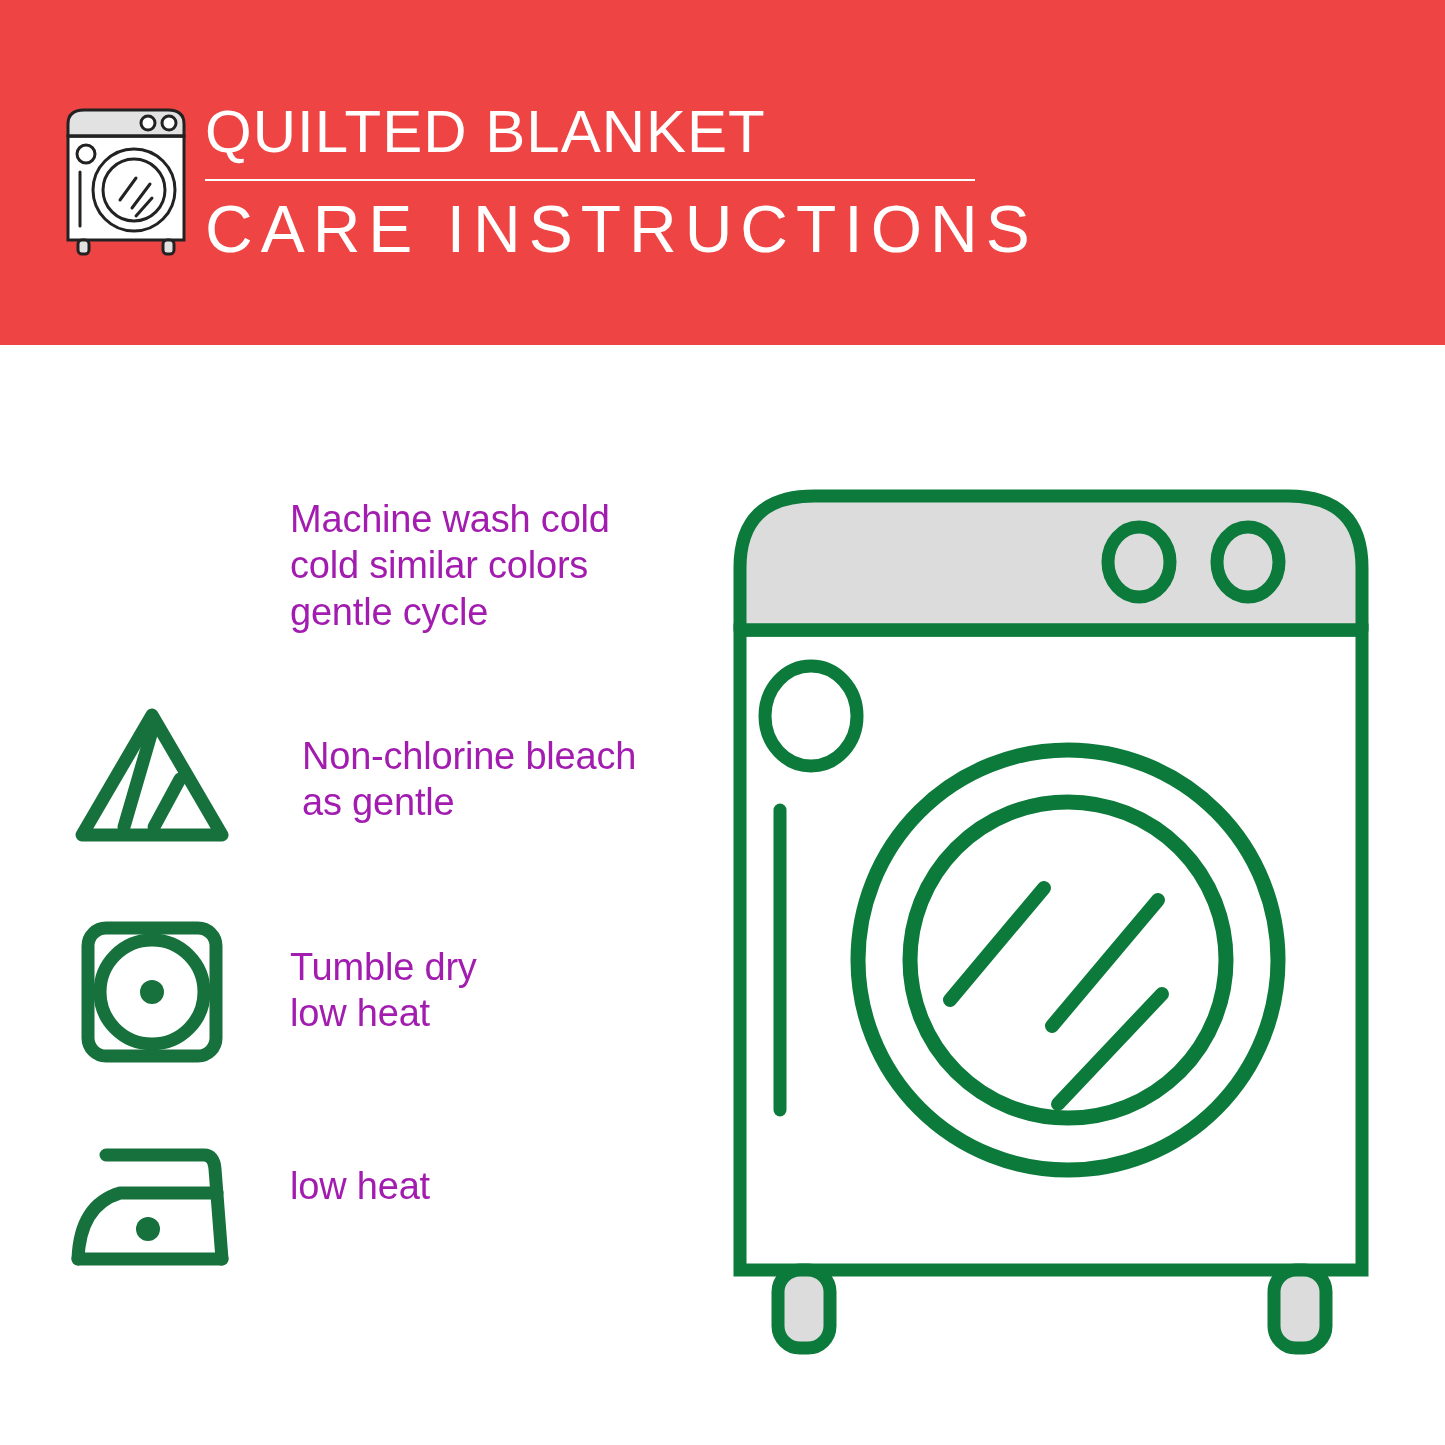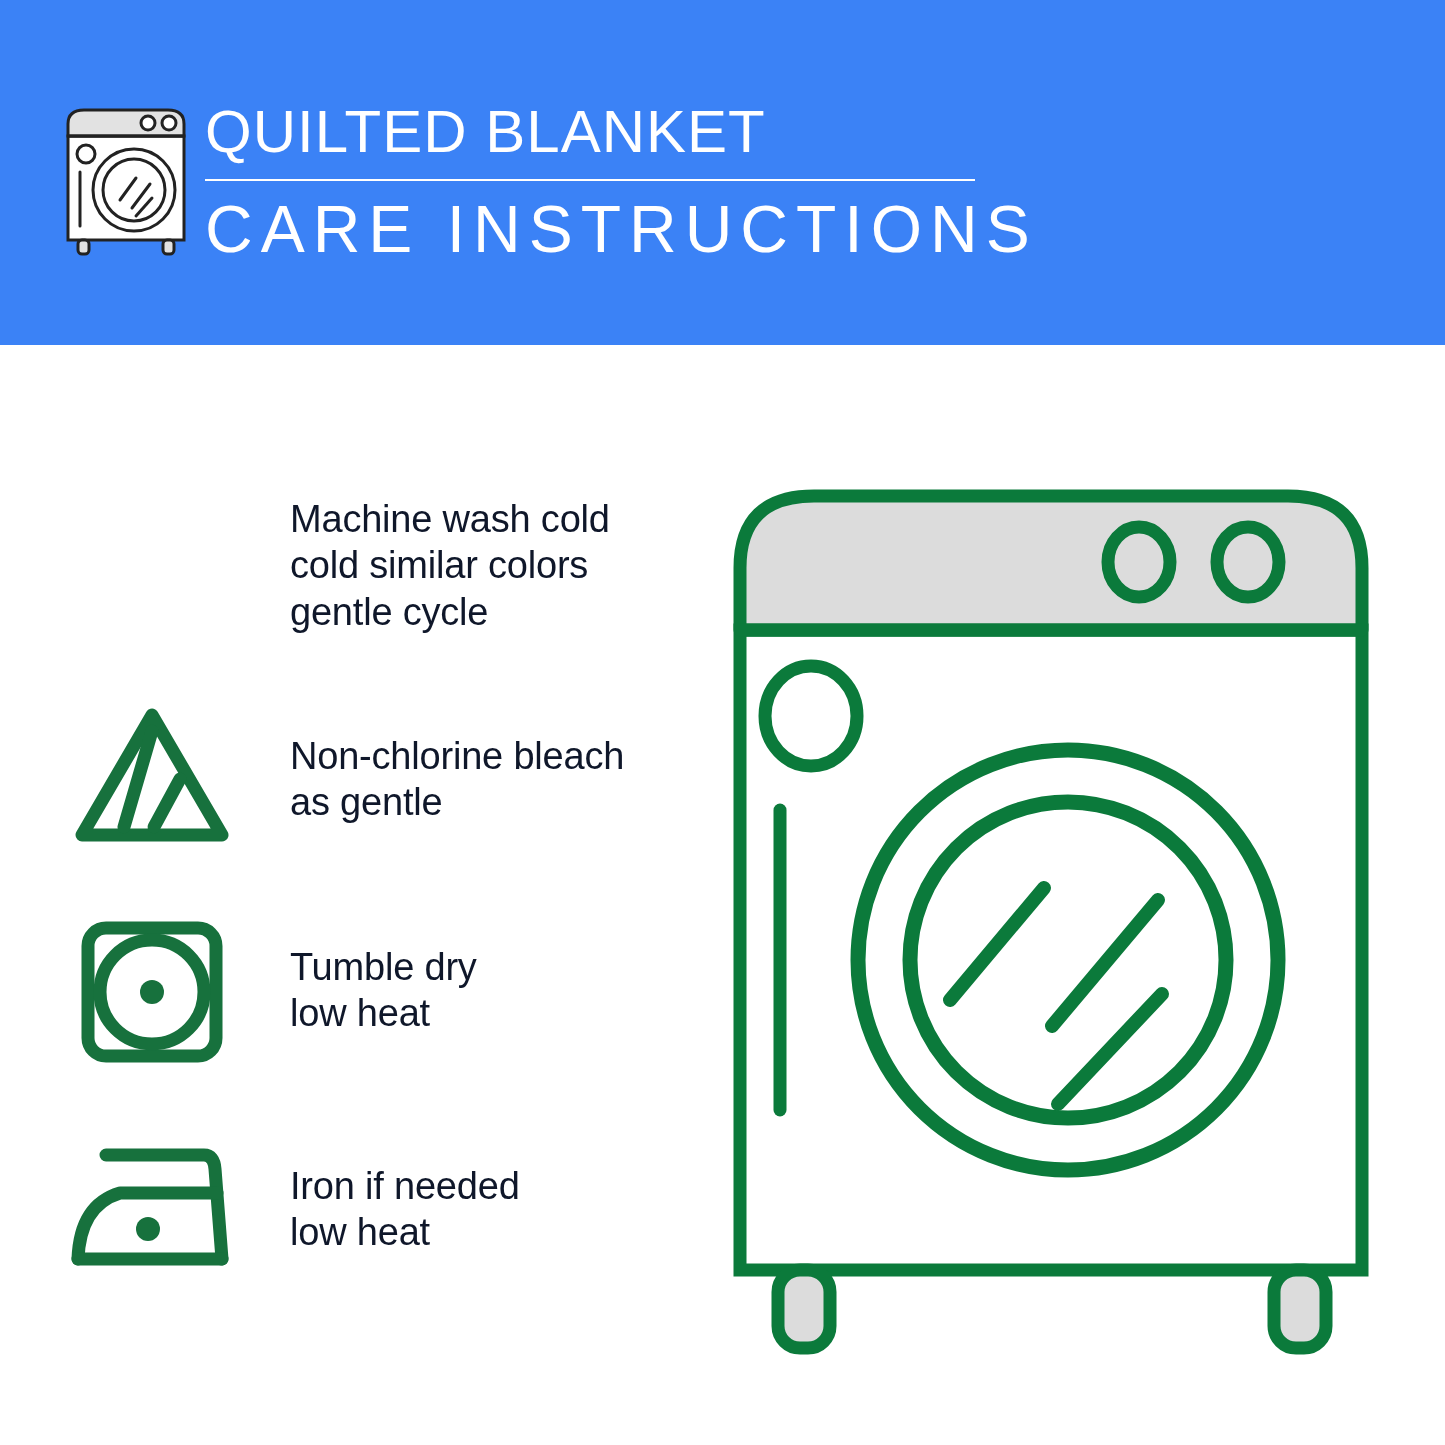--- a/index.html
+++ b/index.html
@@ -7,21 +7,21 @@
   body {
     background:#ffffff;
     font-family:"Liberation Sans", sans-serif;
     position:relative;
     overflow:hidden;
   }
 
   
   .header{
     position:absolute; left:0; top:0; width:1445px; height:345px;
-    background:#3b82f6;
+    background:#ef4444;
   }
   .header-logo{
     position:absolute; left:62px; top:104px; width:128px; height:152px;
   }
   .header-text{
     position:absolute; left:205px; top:100px; width:790px;
   }
   .title-main{
     color:#ffffff;
     font-size:60px;
@@ -48,30 +48,30 @@
     position:absolute; left:0; top:470px; width:700px;
   }
   .care-row{
     position:relative; height:215px;
   }
   .care-icon{
     position:absolute; left:68px; top:0; width:165px; height:160px;
   }
   .care-text{
     position:absolute; left:290px; width:400px;
-    color:#0f172a;
+    color:#a21caf;
     font-size:38px;
     font-weight:400;
     line-height:1.22;
     letter-spacing:-0.2px;
   }
   .care-row-1 .care-icon{ top:18px; }
   .care-row-1 .care-text{ top:26px; }
   .care-row-2 .care-icon{ top:18px; left:70px; }
-  .care-row-2 .care-text{ top:48px; }
+  .care-row-2 .care-text{ top:48px;margin-left:12px; }
   .care-row-3 .care-icon{ top:20px; left:78px; }
   .care-row-3 .care-text{ top:44px; }
   .care-row-4 .care-icon{ top:28px; left:68px; }
   .care-row-4 .care-text{ top:48px; }
 
   
   .machine-illustration{
     position:absolute; left:718px; top:470px; width:700px; height:890px;
   }
 </style>
@@ -156,21 +156,20 @@
       <svg viewBox="0 0 165 130" width="165" height="130">
 
         <path d="M38 12 L136 12 Q146 12 147 26 L154 116" fill="none" stroke="#17713d" stroke-width="13" stroke-linecap="round" stroke-linejoin="round"></path>
 
         <path d="M10 116 Q12 62 52 50 L149 50" fill="none" stroke="#17713d" stroke-width="13" stroke-linecap="round" stroke-linejoin="round"></path>
         <line x1="10" y1="116" x2="154" y2="116" stroke="#17713d" stroke-width="13" stroke-linecap="round"></line>
         <circle cx="80" cy="86" r="12" fill="#17713d"></circle>
       </svg>
     </div>
     <div class="care-text">
-      <div>Iron if needed</div>
       <div>low heat</div>
     </div>
   </div>
 
 </div>
 
 <div class="machine-illustration">
   <svg viewBox="0 0 700 890" width="700" height="890">
 
     <rect x="22" y="160" width="622" height="640" fill="#ffffff" stroke="#0b7a3b" stroke-width="13"></rect>

